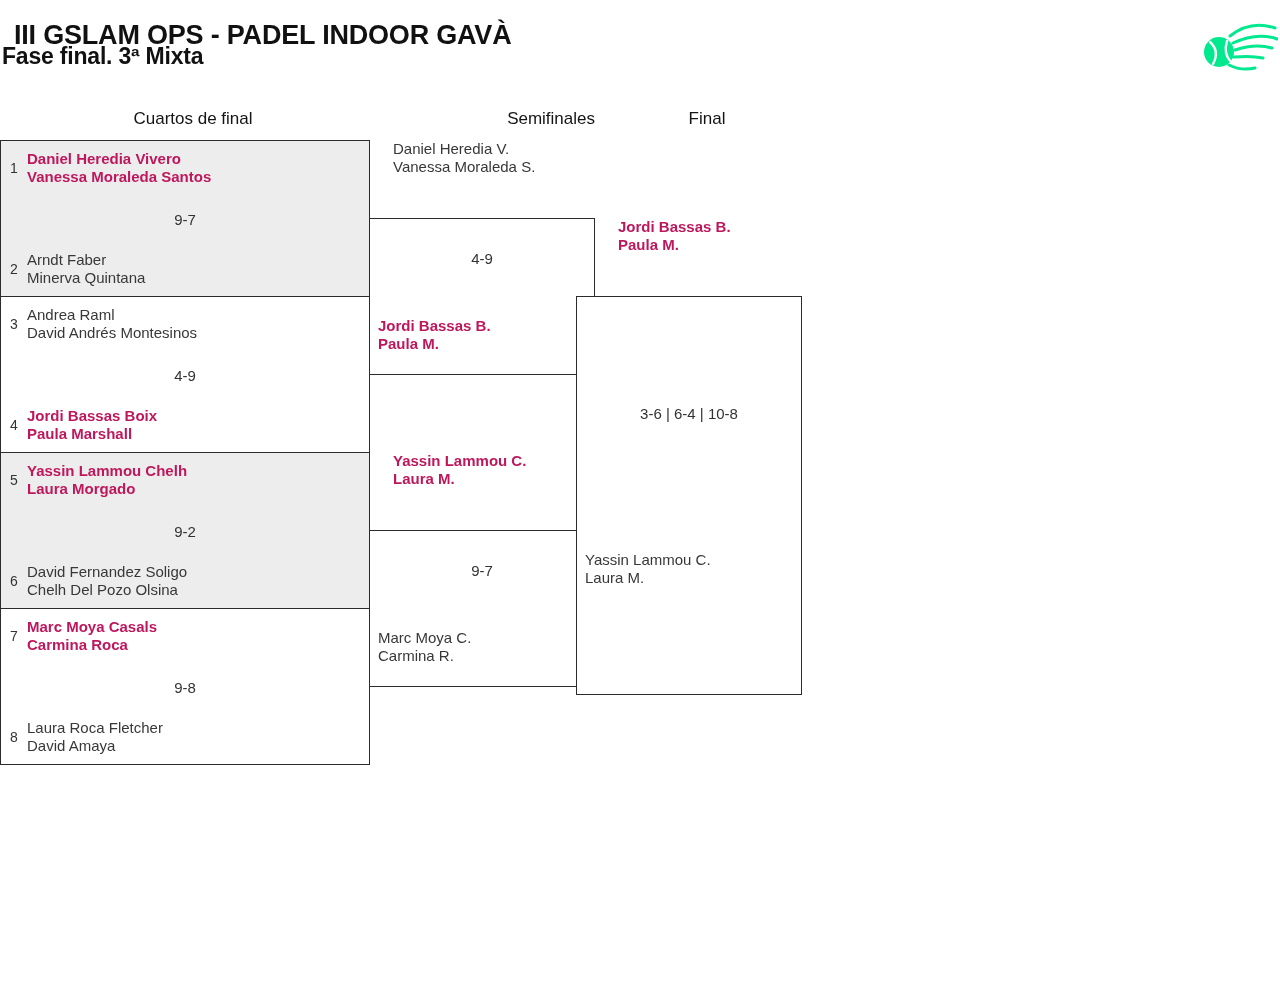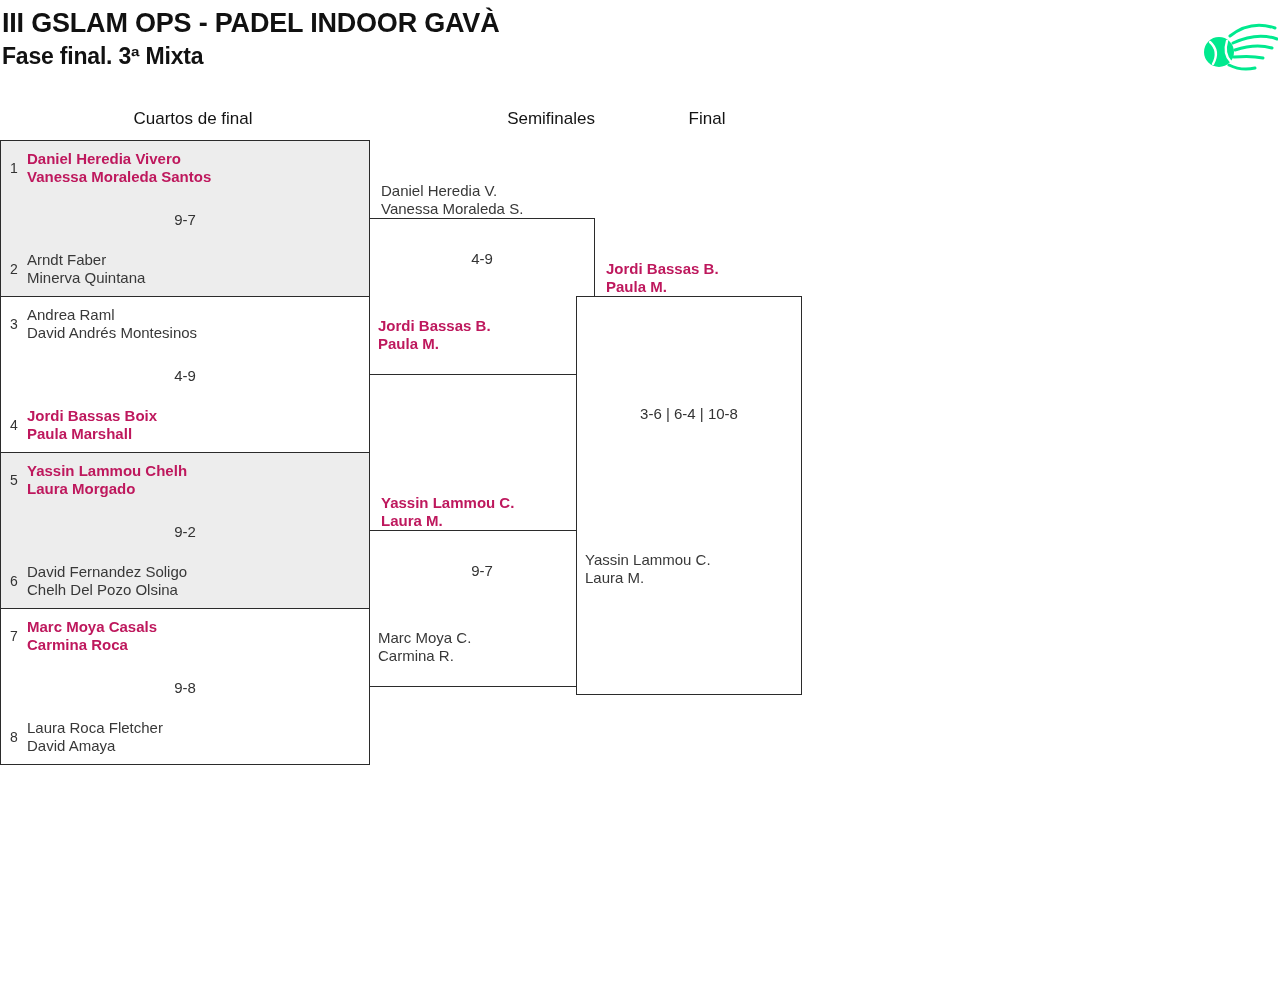--- a/index.html
+++ b/index.html
@@ -8,21 +8,21 @@
     width: 1280px;
     height: 982px;
     background: #ffffff;
     font-family: "Liberation Sans", sans-serif;
     color: #222;
     overflow: hidden;
   }
 
   
   .title {
-    position: absolute; left: 2px; top: 8px; margin: 0;
+    position: absolute; left: 2px; top: 8px; margin: 12px;
     font-size: 27px; font-weight: 600; color: #111; letter-spacing: -0.2px;
   }
   .subtitle {
     position: absolute; left: 2px; top: 43px; margin: 0;
     font-size: 23px; font-weight: 600; color: #111; letter-spacing: -0.2px; text-align: center;
   }
   .logo { position: absolute; left: 1200px; top: 12px; width: 78px; height: 60px; }
 
   
   .round-header {
@@ -85,22 +85,22 @@
     padding-left: 8px; box-sizing: border-box;
   }
   .sf .score-row { top: 0; }
   .sf .team-row  { top: 77px; }
   .final-box .score-row { top: 77px; }
   .final-box .team-row  { top: 233px; }
 
   
   .feeder {
     position: absolute; height: 78px; width: 226px;
-    display: flex; align-items: flex-end;
-    padding-left: 12px; box-sizing: border-box;
+    display: flex; align-items: flex-start;
+    padding-left: 24px; box-sizing: border-box;
   }
   .feeder-sf1 { left: 369px; top: 140px; }
   .feeder-sf2 { left: 369px; top: 452px; }
   .feeder-f   { left: 594px; top: 218px; }
 </style>
 </head>
 <body>
 
 <div class="page">
 

